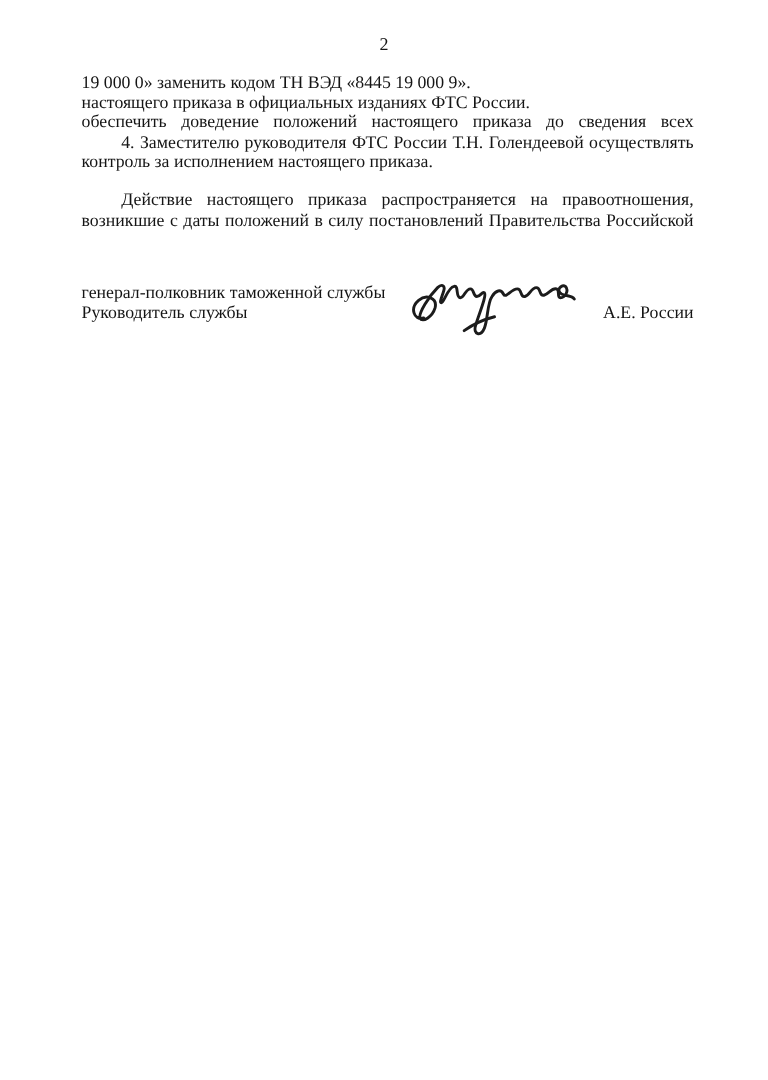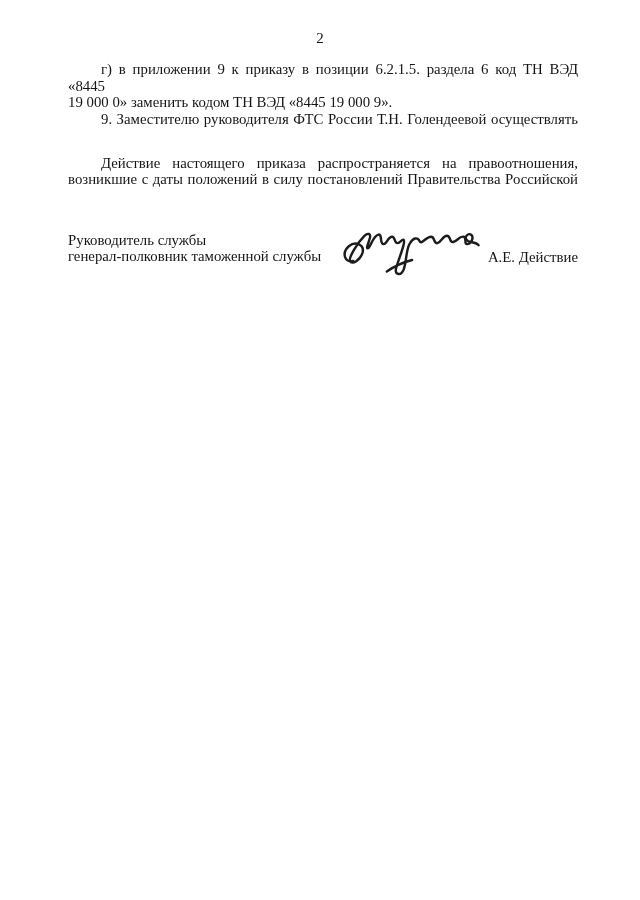--- a/index.html
+++ b/index.html
@@ -38,21 +38,21 @@
     white-space: normal;
   }
   .just {
     text-align: justify;
     text-align-last: justify;
   }
   .first {
     text-indent: 33px;
   }
   .spacer-para {
-    margin-top: 28px;
+    margin-top: 16px;
   }
   .sig-block {
     position: relative;
     margin-top: 44px;
     margin-left: 68px;
     width: 510px;
     height: 70px;
   }
   .sig-titles .line {
     text-align: left;
@@ -74,46 +74,48 @@
 </head>
 <body>
 
 <div class="page">
 
   <div class="page-number">2</div>
 
   <div class="body-text">
 
     <p class="para">
-      <span class="line first just">г) в приложении 9 к приказу в позиции 6.2.1.5. раздела 6 код ТН ВЭД «8445</span>
       <span class="line">19 000 0» заменить кодом ТН ВЭД «8445 19 000 9».</span>
     </p>
 
     <p class="para">
+      <span class="line">настоящего приказа в официальных изданиях ФТС России.</span>
     </p>
 
     <p class="para">
+      <span class="line just">обеспечить доведение положений настоящего приказа до сведения всех</span>
     </p>
 
     <p class="para">
-      <span class="line first just">9.  Заместителю руководителя ФТС России Т.Н. Голендеевой осуществлять</span>
+      <span class="line first just">4.  Заместителю руководителя ФТС России Т.Н. Голендеевой осуществлять</span>
+      <span class="line">контроль за исполнением настоящего приказа.</span>
     </p>
 
     <p class="para spacer-para">
       <span class="line first just">Действие настоящего приказа распространяется на правоотношения,</span>
       <span class="line just">возникшие с даты положений в силу постановлений Правительства Российской</span>
     </p>
 
   </div>
 
   <div class="sig-block">
 
     <div class="sig-titles">
+      <div class="line">генерал-полковник таможенной службы</div>
       <div class="line">Руководитель службы</div>
-      <div class="line">генерал-полковник таможенной службы</div>
     </div>
 
     <svg class="sig-svg" viewBox="0 0 132 55" xmlns="http://www.w3.org/2000/svg" aria-hidden="true">
       <g fill="none" stroke="#1c1c1c" stroke-width="2.3" stroke-linecap="round" stroke-linejoin="round">
         <path d="M 12 37
                  C 4 39, 1 29, 8 23
                  C 14 18, 23 21, 21 29
                  C 19 36, 11 41, 9 37
                  C 8 33, 16 20, 23 13
                  C 26 10, 29 11, 28 15
@@ -133,17 +135,17 @@
                  C 105 13, 103 20, 107 19
                  C 111 18, 113 13, 117 14
                  C 120 15, 117 21, 120 21
                  C 124 21, 127 15, 124 12
                  C 121 10, 116 15, 121 18
                  C 125 20, 129 19, 131 22"></path>
         <path d="M 44 47 C 51 42, 60 38, 68 36"></path>
       </g>
     </svg>
 
-    <div class="sig-name">А.Е. Действие</div>
+    <div class="sig-name">А.Е. России</div>
 
   </div>
 
 </div>
 
 </body></html>

